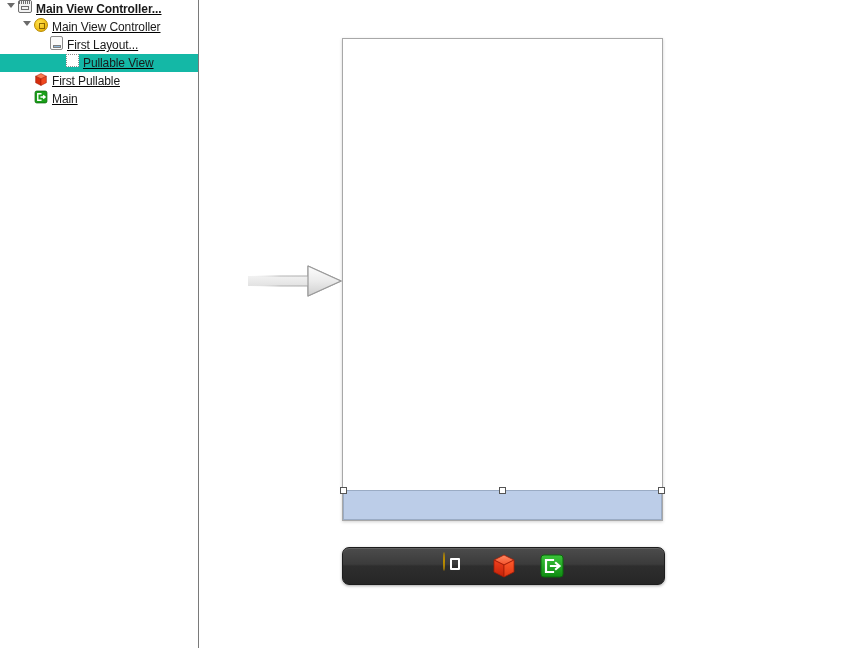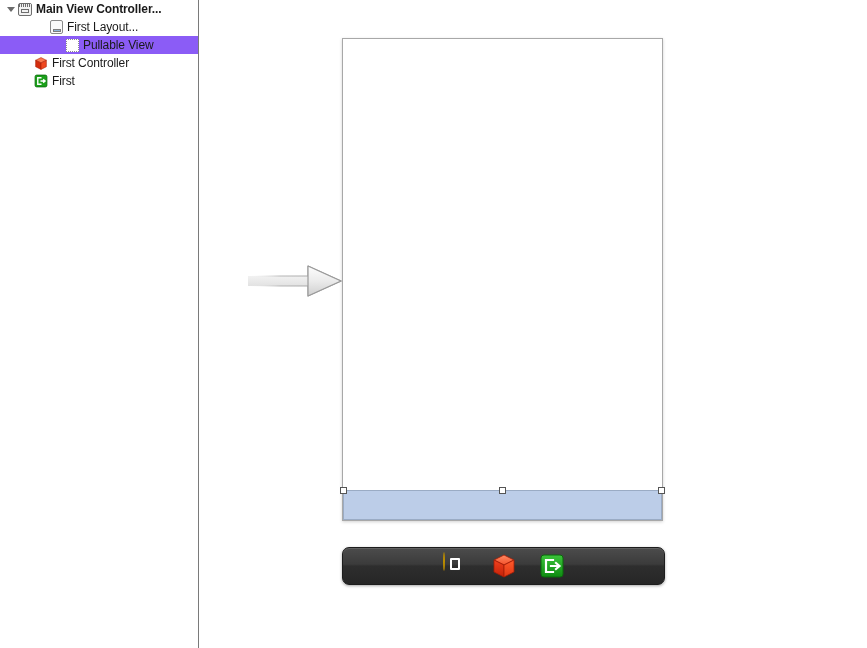--- a/index.html
+++ b/index.html
@@ -25,27 +25,27 @@
     background: #ffffff;
     border-right: 1px solid #7a7a7a;
     box-sizing: border-box;
     overflow: hidden;
   }
   .tree-row {
     position: relative;
     height: 18px;
     line-height: 18px;
     display: flex;
-    align-items: center;
     white-space: nowrap;
     font-size: 12px;
     color: #000000;
+    text-decoration: underline;
   }
   .tree-row.selected {
-    background: #8b5cf6;
+    background: #14b8a6;
   }
   .tree-row.bold .row-label {
     font-weight: bold;
   }
   .row-label {
     font-size: 12px;
     color: #1a1a1a;
     letter-spacing: -0.1px;
   }
 
@@ -259,50 +259,56 @@
 
 <div id="outline-panel">
   <div id="outline-list">
       <div class="tree-row bold">
         <span style="flex: 0 0 auto; width: 6px;"></span>
         <span class="twisty open"></span>
         <span class="ico ico-scene"></span>
         <span class="row-label">Main View Controller...</span>
       </div>
       <div class="tree-row">
+        <span style="flex: 0 0 auto; width: 22px;"></span>
+        <span class="twisty open"></span>
+        <span class="ico ico-vc"></span>
+        <span class="row-label">Main View Controller</span>
+      </div>
+      <div class="tree-row">
         <span style="flex: 0 0 auto; width: 38px;"></span>
         <span class="twisty none"></span>
         <span class="ico ico-guide bottom"></span>
         <span class="row-label">First Layout...</span>
       </div>
       <div class="tree-row selected">
         <span style="flex: 0 0 auto; width: 54px;"></span>
         <span class="twisty none"></span>
         <span class="ico ico-view"></span>
         <span class="row-label">Pullable View</span>
       </div>
       <div class="tree-row">
         <span style="flex: 0 0 auto; width: 22px;"></span>
         <span class="twisty none"></span>
         <span class="ico ico-responder"><svg width="14" height="15" viewBox="0 0 26 26">
             <polygon points="13,2 23,7 13,12 3,7" fill="#fb7a4f" stroke="#a31c05" stroke-width="1"></polygon>
             <polygon points="3,7 13,12 13,24 3,19" fill="#d42d0d" stroke="#a31c05" stroke-width="1"></polygon>
             <polygon points="23,7 13,12 13,24 23,19" fill="#ef471f" stroke="#a31c05" stroke-width="1"></polygon>
           </svg></span>
-        <span class="row-label">First Controller</span>
+        <span class="row-label">First Pullable</span>
       </div>
       <div class="tree-row">
         <span style="flex: 0 0 auto; width: 22px;"></span>
         <span class="twisty none"></span>
         <span class="ico ico-exit"><svg width="14" height="14" viewBox="0 0 26 26">
             <rect x="2" y="2" width="22" height="22" rx="3" fill="#1aa019" stroke="#0a6b0c" stroke-width="1.5"></rect>
             <path d="M14,7 L7,7 L7,19 L14,19" fill="none" stroke="#ffffff" stroke-width="2.6"></path>
             <path d="M12,13 L20,13 M17,10 L20.5,13 L17,16" fill="none" stroke="#ffffff" stroke-width="2.6"></path>
           </svg></span>
-        <span class="row-label">First</span>
+        <span class="row-label">Main</span>
       </div>
     </div>
 </div>
 
 <div id="canvas">
 
   <div id="entry-arrow">
     <svg width="98" height="38" viewBox="0 0 98 38">
       <defs>
         <linearGradient id="arrShaft" x1="0" y1="0" x2="0" y2="1">

